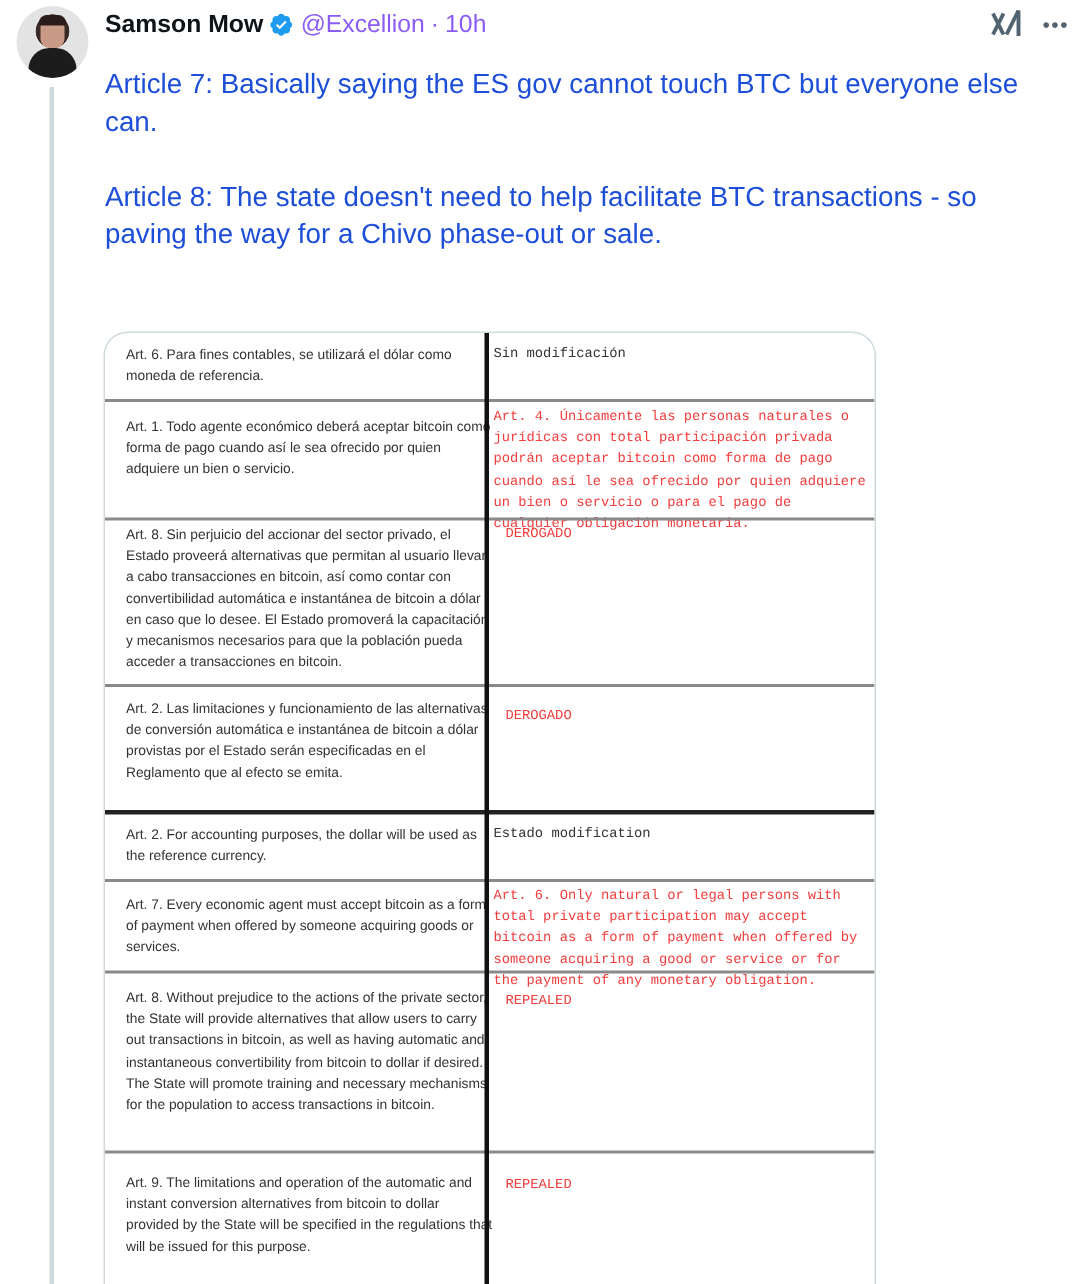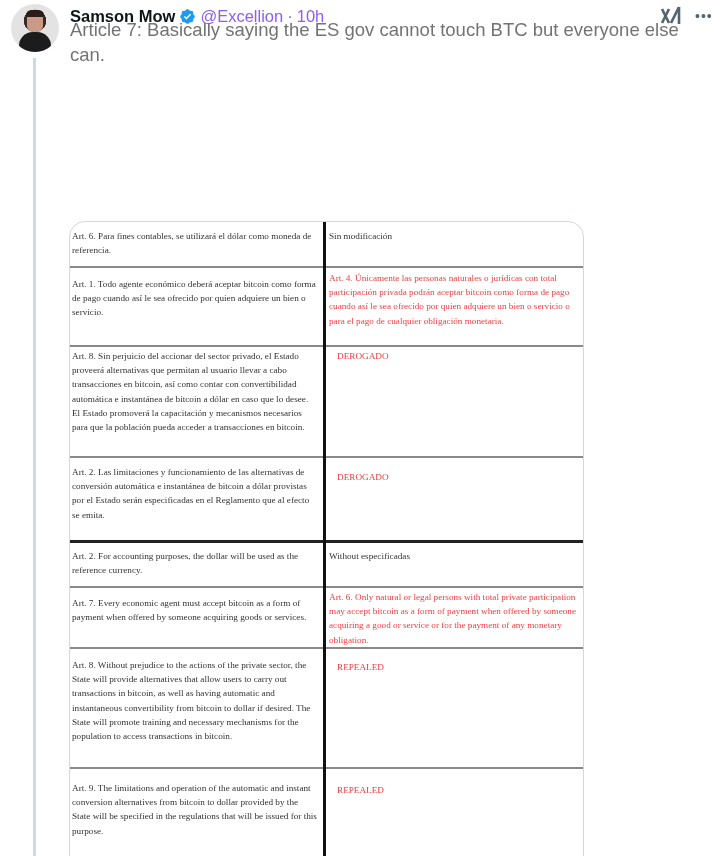--- a/index.html
+++ b/index.html
@@ -9,27 +9,27 @@
   .avatar .head { position:absolute; left:16px; top:8px; width:16px; height:20px; background:#c99a86; border-radius:6px; }
   .avatar .hair { position:absolute; left:15px; top:6px; width:18px; height:7px; background:#2a1c18; border-radius:6px 6px 2px 2px; }
   .thread-line { position:absolute; left:33px; top:58px; width:3px; height:798px; background:#cfd9de; }
   .header { position:absolute; left:70px; top:5px; height:22px; display:flex; align-items:center; font-size:16.5px; white-space:nowrap; }
   .name { font-weight:bold; color:#0f1419; }
   .badge { display:inline-block; width:17px; height:17px; margin:0 4px 0 4px; }
   .handle, .dot, .time { color:#8b5cf6; }
   .dot { margin:0 4px; }
   .grok { position:absolute; left:659px; top:5px; width:26px; height:22px; }
   .more { position:absolute; left:695px; top:8px; font-size:14px; color:#536471; letter-spacing:1px; }
-  .tweet-text { position:absolute; left:70px; top:17px; width:640px; font-size:18.5px; line-height:25px; color:#737373; }
+  .tweet-text { position:absolute; left:70px; top:43px; width:640px; font-size:18.5px; line-height:25px; color:#1d4ed8; }
   .tweet-text p { margin:0 0 25px 0; }
   .media { position:absolute; left:69px; top:221px; width:513px; height:660px; border:1px solid #cfd9de; border-radius:16px; overflow:hidden; background:#fff; }
   .tbl { position:absolute; left:0; top:0; width:513px; }
   .row { position:absolute; left:0; width:513px; }
-  .row .l { position:absolute; left:2px; width:245px; font-family:Liberation Serif, serif; font-size:9.2px; line-height:14.2px; color:#333; }
-  .row .r { position:absolute; left:259px; width:250px; font-family:Liberation Serif, serif; font-size:9.2px; line-height:14.2px; color:#333; }
+  .row .l { position:absolute; left:14px; width:245px; font-family:Liberation Sans, sans-serif; font-size:9.2px; line-height:14.2px; color:#333; }
+  .row .r { position:absolute; left:259px; width:250px; font-family:Liberation Mono, monospace; font-size:9.2px; line-height:14.2px; color:#333; }
   .row .r.red { color:#f23d3d; }
   .hline { position:absolute; left:0; width:513px; height:2px; background:#8a8a8a; }
   .hline.thick { height:3px; background:#222; }
   .vline { position:absolute; left:253px; top:0; width:3px; height:660px; background:#111; }
 </style>
 </head>
 <body>
 
 <div class="avatar">
   <div class="body"></div>
@@ -52,20 +52,21 @@
 <svg class="grok" viewBox="0 0 26 22">
   <path d="M3 4 L10 18" stroke="#536471" stroke-width="2.6" fill="none"></path>
   <path d="M10 4 L3 18" stroke="#536471" stroke-width="2.6" fill="none"></path>
   <path d="M20 2 L12 18" stroke="#536471" stroke-width="2.6" fill="none"></path>
   <path d="M20 2 L20 19" stroke="#536471" stroke-width="2.6" fill="none"></path>
 </svg>
 <span class="more">•••</span>
 
 <div class="tweet-text">
   <p>Article 7: Basically saying the ES gov cannot touch BTC but everyone else can.</p>
+  <p>Article 8: The state doesn't need to help facilitate BTC transactions - so paving the way for a Chivo phase-out or sale.</p>
 </div>
 
 <div class="media">
   <div class="tbl">
     <div class="row" style="top:7px">
       <div class="l">Art. 6. Para fines contables, se utilizará el dólar como moneda de referencia.</div>
       <div class="r">Sin modificación</div>
     </div>
     <div class="hline" style="top:44px"></div>
 
@@ -82,21 +83,21 @@
     <div class="hline" style="top:234px"></div>
 
     <div class="row" style="top:243px">
       <div class="l">Art. 2. Las limitaciones y funcionamiento de las alternativas de conversión automática e instantánea de bitcoin a dólar provistas por el Estado serán especificadas en el Reglamento que al efecto se emita.</div>
       <div class="r red" style="left:267px;top:5px">DEROGADO</div>
     </div>
     <div class="hline thick" style="top:318px"></div>
 
     <div class="row" style="top:327px">
       <div class="l">Art. 2. For accounting purposes, the dollar will be used as the reference currency.</div>
-      <div class="r">Without especificadas</div>
+      <div class="r">Estado modification</div>
     </div>
     <div class="hline" style="top:364px"></div>
 
     <div class="row" style="top:374px">
       <div class="l">Art. 7. Every economic agent must accept bitcoin as a form of payment when offered by someone acquiring goods or services.</div>
       <div class="r red" style="top:-6px">Art. 6. Only natural or legal persons with total private participation may accept bitcoin as a form of payment when offered by someone acquiring a good or service or for the payment of any monetary obligation.</div>
     </div>
     <div class="hline" style="top:425px"></div>
 
     <div class="row" style="top:436px">

